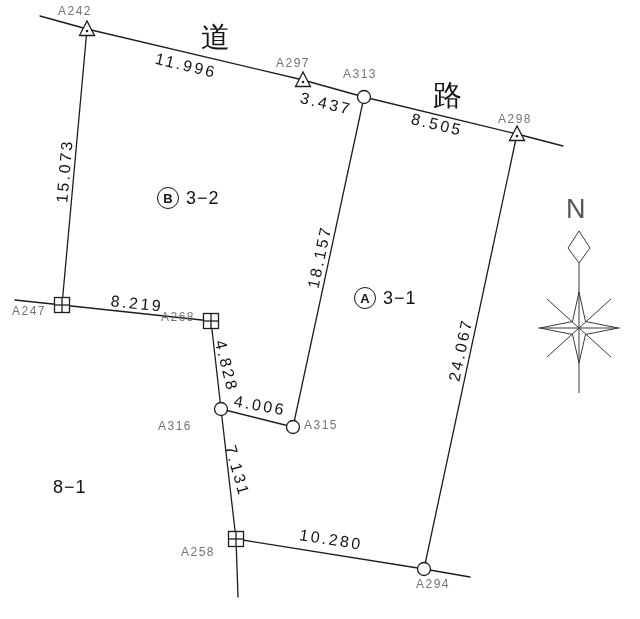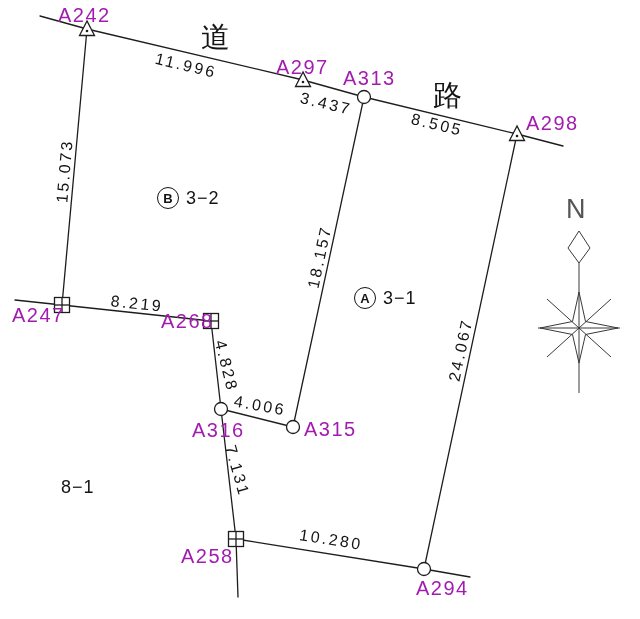--- a/index.html
+++ b/index.html
@@ -2,22 +2,22 @@
 <html><head>
 <meta charset="utf-8">
 <style>
   html,body{margin:0;padding:0;background:#fff;}
   .canvas{
     position:relative;width:640px;height:619px;background:#ffffff;
     font-family:"Liberation Sans",sans-serif;color:#141414;overflow:hidden;
   }
   .canvas svg{position:absolute;left:0;top:0;}
   .pt{
-    position:absolute;font-size:20px;letter-spacing:1.5px;white-space:nowrap;
-    color:#a21caf;
+    position:absolute;font-size:12px;letter-spacing:1.5px;white-space:nowrap;
+    color:#737373;
   }
   .meas{
     position:absolute;font-size:16px;letter-spacing:2.5px;white-space:nowrap;
     color:#141414;transform-origin:center center;
   }
   .kanji{
     position:absolute;font-size:29px;color:#141414;
     font-family:"DejaVu Sans",sans-serif;
   }
   .parcel{position:absolute;display:flex;align-items:center;gap:7px;}
@@ -94,24 +94,24 @@
       <path d="M579,292 L585.5,321.5 L618,328 L585.5,334.5 L579,363 L572.5,334.5 L540,328 L572.5,321.5 Z"></path>
       <line x1="538" y1="328" x2="620" y2="328"></line>
       <line x1="547" y1="299" x2="611" y2="357"></line>
       <line x1="611" y1="299" x2="547" y2="357"></line>
     </g>
   </svg>
 
   <span class="pt" style="left:58px;top:4px">A242</span>
   <span class="pt" style="left:276px;top:56px">A297</span>
   <span class="pt" style="left:343px;top:67px">A313</span>
-  <span class="pt" style="left:526px;top:112px">A298</span>
+  <span class="pt" style="left:498px;top:112px">A298</span>
   <span class="pt" style="left:12px;top:304px">A247</span>
   <span class="pt" style="left:161px;top:310px">A268</span>
-  <span class="pt" style="left:192px;top:419px">A316</span>
+  <span class="pt" style="left:158px;top:419px">A316</span>
   <span class="pt" style="left:304px;top:418px">A315</span>
   <span class="pt" style="left:181px;top:545px">A258</span>
   <span class="pt" style="left:416px;top:577px">A294</span>
 
   <span class="kanji" style="left:201px;top:18px">道</span>
   <span class="kanji" style="left:433px;top:76px">路</span>
 
   <span class="meas" style="left:186px;top:66px;transform:translate(-50%,-50%) rotate(13.5deg)">11.996</span>
   <span class="meas" style="left:326px;top:104px;transform:translate(-50%,-50%) rotate(13.5deg)">3.437</span>
   <span class="meas" style="left:437px;top:125px;transform:translate(-50%,-50%) rotate(13.5deg)">8.505</span>
@@ -125,19 +125,19 @@
   <span class="meas" style="left:331px;top:540px;transform:translate(-50%,-50%) rotate(9deg)">10.280</span>
 
   <div class="parcel" style="left:157px;top:187px">
     <span class="circ">B</span>
     <span class="num">3−2</span>
   </div>
   <div class="parcel" style="left:354px;top:287px">
     <span class="circ">A</span>
     <span class="num">3−1</span>
   </div>
-  <div class="parcel" style="left:61px;top:477px">
+  <div class="parcel" style="left:53px;top:477px">
     <span class="num">8−1</span>
   </div>
 
   <span class="north" style="left:566px;top:194px">N</span>
 
 </div>
 
 </body></html>

